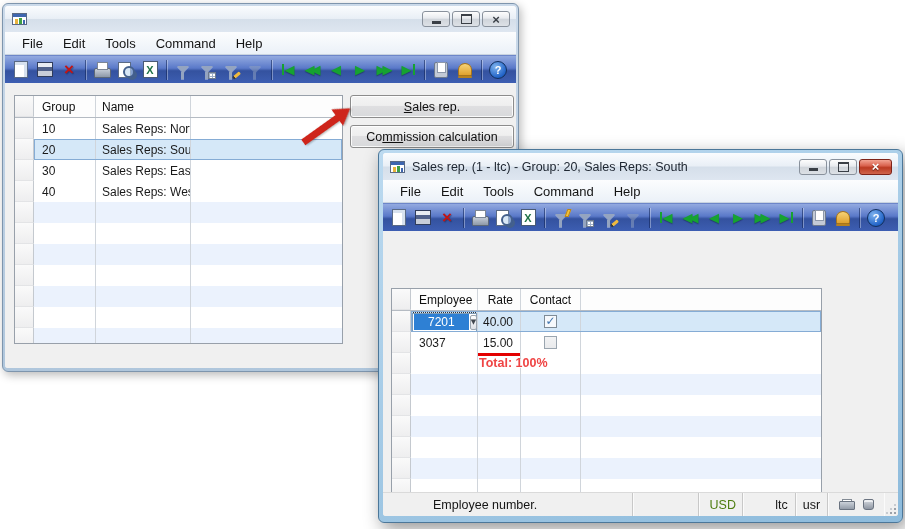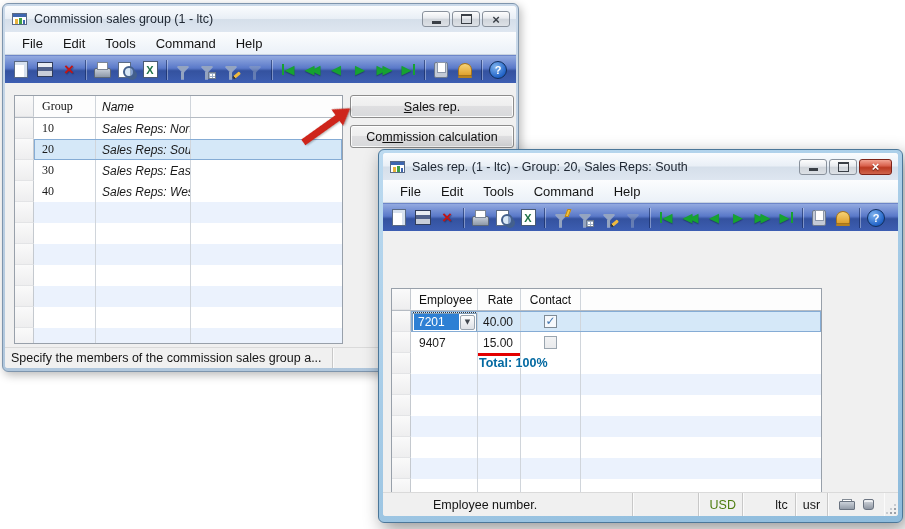--- a/index.html
+++ b/index.html
@@ -78,50 +78,50 @@
   .content { flex:1 1 auto; position:relative; background:#F0F0F0; overflow:hidden; }
   .grid { position:absolute; background:#fff; border:1px solid #98A0AA; overflow:hidden; }
   .g1 { left:9px; top:12px; width:329px; height:249px; }
   .g2 { left:8px; top:10px; width:431px; height:247px;margin-top:47px; }
   .ghead { display:flex; height:22px; background:#FDFDFD; border-bottom:1px solid #B5BBC3; }
   .grow { display:flex; height:21px; position:relative; }
   .cell { border-right:1px solid #D0D5DB; display:flex; align-items:center; font-size:12px;
     overflow:hidden; white-space:nowrap; height:100%; }
   .ghead .cell { color:#101010; }
   .c-sel { width:19px; flex:0 0 19px; background:linear-gradient(#FAFAFA,#EEEEEF); border-right:1px solid #C4C9CF; border-bottom:1px solid #E3E4E6; }
-  .c-grp { width:62px; flex:0 0 62px; padding-left:8px;font-family:Liberation Serif, serif; }
-  .c-nam { width:95px; flex:0 0 95px; padding-left:6px;font-style:italic; }
+  .c-grp { width:62px; flex:0 0 62px; padding-left:8px; }
+  .c-nam { width:95px; flex:0 0 95px; padding-left:6px; }
   .c-emp { width:67px; flex:0 0 67px; padding-left:8px; }
   .c-rate { width:43px; flex:0 0 43px; justify-content:flex-end; padding-right:7px; }
   .c-con { width:60px; flex:0 0 60px; justify-content:center; }
   .c-fil { flex:1 1 auto; border-right:none; }
   .grow.alt { background:#EBF2FD; }
   .grow.selrow .cell:not(.c-sel) { background:#D5E8F8; }
   .grow.selrow::after { content:""; position:absolute; left:19px; right:0; top:0; bottom:0;
     border:1px solid #85ACD5; pointer-events:none; }
 
   
   .c-emp.combo-cell { padding:0; }
   .combo { width:65px; height:19px; margin:1px 0 0 1px; background:#fff; border:1px solid #7F9DB9;
     outline:1px dotted #333; display:flex; align-items:center; }
-  .combo-text { flex:1; background:#2E80D4; color:#fff; font-size:12px; padding:1px 4px; margin:1px; }
+  .combo-text { flex:1; background:#2E80D4; color:#fff; font-size:12px; padding:1px 14px; margin:1px; }
   .combo-btn { width:15px; height:15px; margin-right:1px; border:1px solid #9AA4AE; border-radius:2px;
     background:linear-gradient(#FDFDFD,#DDE1E6); color:#41474E; font-size:7px; display:flex; align-items:center; justify-content:center;
     font-family:"DejaVu Sans",sans-serif; }
 
   
   .cb { width:13px; height:13px; border:1px solid #9AA5AF; background:linear-gradient(#F2F3F4,#E9EAEC);
     display:flex; align-items:center; justify-content:center; font-family:"DejaVu Sans",sans-serif; }
   .cb[data-checked="true"] { border-color:#7E8B96; background:#F6F9FC; }
   .cb[data-checked="true"]::after { content:"✓"; color:#3F74AE; font-size:12px; font-weight:bold; margin-top:-2px; }
 
   
   .redline { position:absolute; left:0; right:0; top:0; height:3px; background:#E30000; }
   .c-rate.totalcell { position:relative; }
-  .total { position:absolute; left:87px; top:3px; color:#0369a1; font-weight:bold; font-size:12.5px; font-style:normal;
+  .total { position:absolute; left:87px; top:3px; color:#ef4444; font-weight:bold; font-size:12.5px; font-style:normal;
     text-shadow:1px 1px 0 rgba(255,255,255,.85); z-index:5; }
 
   
   .pbtn { position:absolute; left:345px; width:164px; height:23px; border:1px solid #8C8C8C; border-radius:3px;
     background:linear-gradient(#F4F4F4,#EFEFEF 45%,#DFDFE1 50%,#D8D9DB); font-size:12.5px; color:#0F0F0F;
     display:flex; align-items:center; justify-content:center; box-shadow:inset 0 0 0 1px rgba(255,255,255,.85); }
   .pbtn u { text-decoration:underline; }
   .btn-salesrep { top:12px; }
   .btn-commcalc { top:42px; }
 
@@ -162,21 +162,20 @@
   <div class="win frame1">
     <div class="inner">
       <div class="tbar">
         <svg class="appicon" viewBox="0 0 16 14">
           <rect x="0.5" y="1.5" width="14" height="11" fill="#fff" stroke="#5A6A85"></rect>
           <rect x="1" y="2" width="13" height="3" fill="#3E66B0"></rect>
           <rect x="3" y="7" width="3" height="5" fill="#E8B33C"></rect>
           <rect x="7" y="6" width="3" height="6" fill="#3FA045"></rect>
           <rect x="11" y="8" width="2" height="4" fill="#3E66B0"></rect>
         </svg>
-        <span class="title">Commission sales group (1 - ltc)</span>
         <span class="caps">
           <span class="cap cap-min"></span>
           <span class="cap cap-max"></span>
           <span class="cap cap-close">×</span>
         </span>
       </div>
 
       <div class="menubar">
         <span class="mi">File</span>
         <span class="mi">Edit</span>
@@ -303,24 +302,20 @@
         </div>
 
         <button class="pbtn btn-salesrep">
             <span><u>S</u><span>ales rep.</span></span>
           </button>
         <button class="pbtn btn-commcalc">
             <span><span>Co</span><u>mm</u><span>ission calculation</span></span>
           </button>
       </div>
 
-      <div class="sbar">
-        <div class="sseg w-status1">Specify the members of the commission sales group a...</div>
-        <div class="sseg grow1"></div>
-      </div>
     </div>
   </div>
 
   <div class="arrow">
     <span class="shaft"></span>
       <span class="head"></span>
   </div>
 
   <div class="win frame2">
     <div class="inner">
@@ -408,21 +403,21 @@
               </div>
             </div>
             <div class="cell c-rate">40.00</div>
             <div class="cell c-con">
                 <span class="cb" data-checked="true"></span>
               </div>
             <div class="cell c-fil"></div>
           </div>
           <div class="grow">
             <div class="cell c-sel"></div>
-            <div class="cell c-emp">9407</div>
+            <div class="cell c-emp">3037</div>
             <div class="cell c-rate">15.00</div>
             <div class="cell c-con">
                 <span class="cb" data-checked="false"></span>
               </div>
             <div class="cell c-fil"></div>
           </div>
           <div class="grow">
             <div class="cell c-sel"></div>
             <div class="cell c-emp"></div>
             <div class="cell c-rate totalcell">

